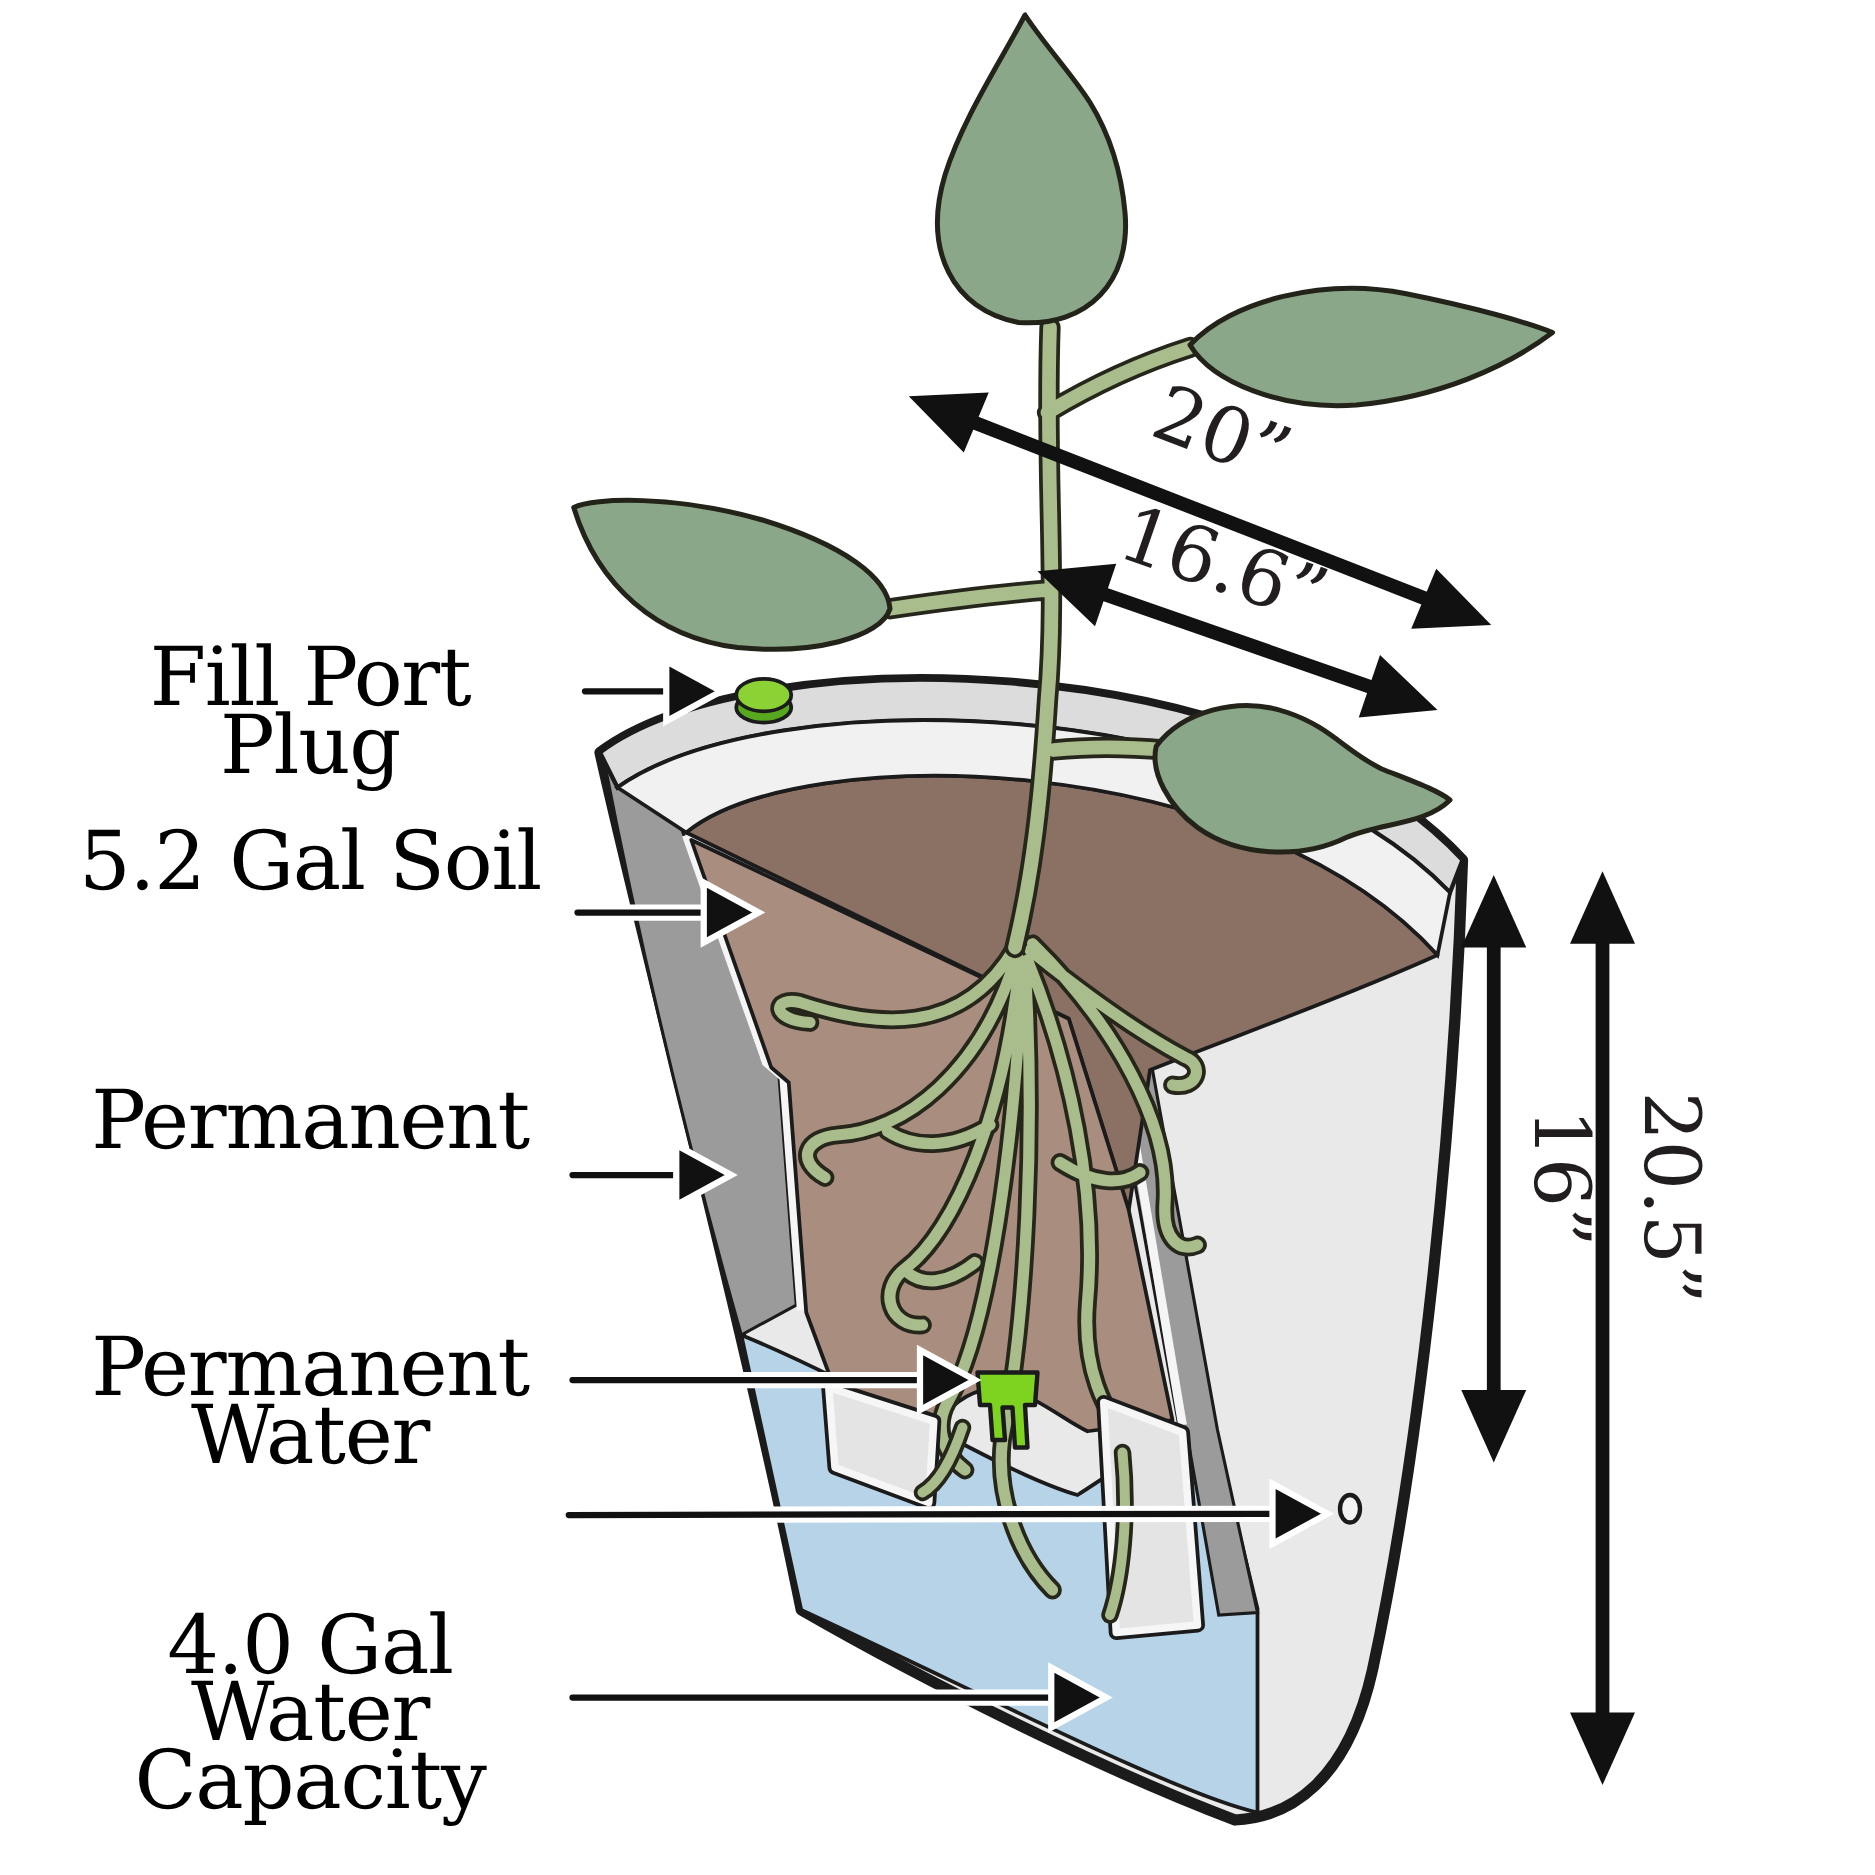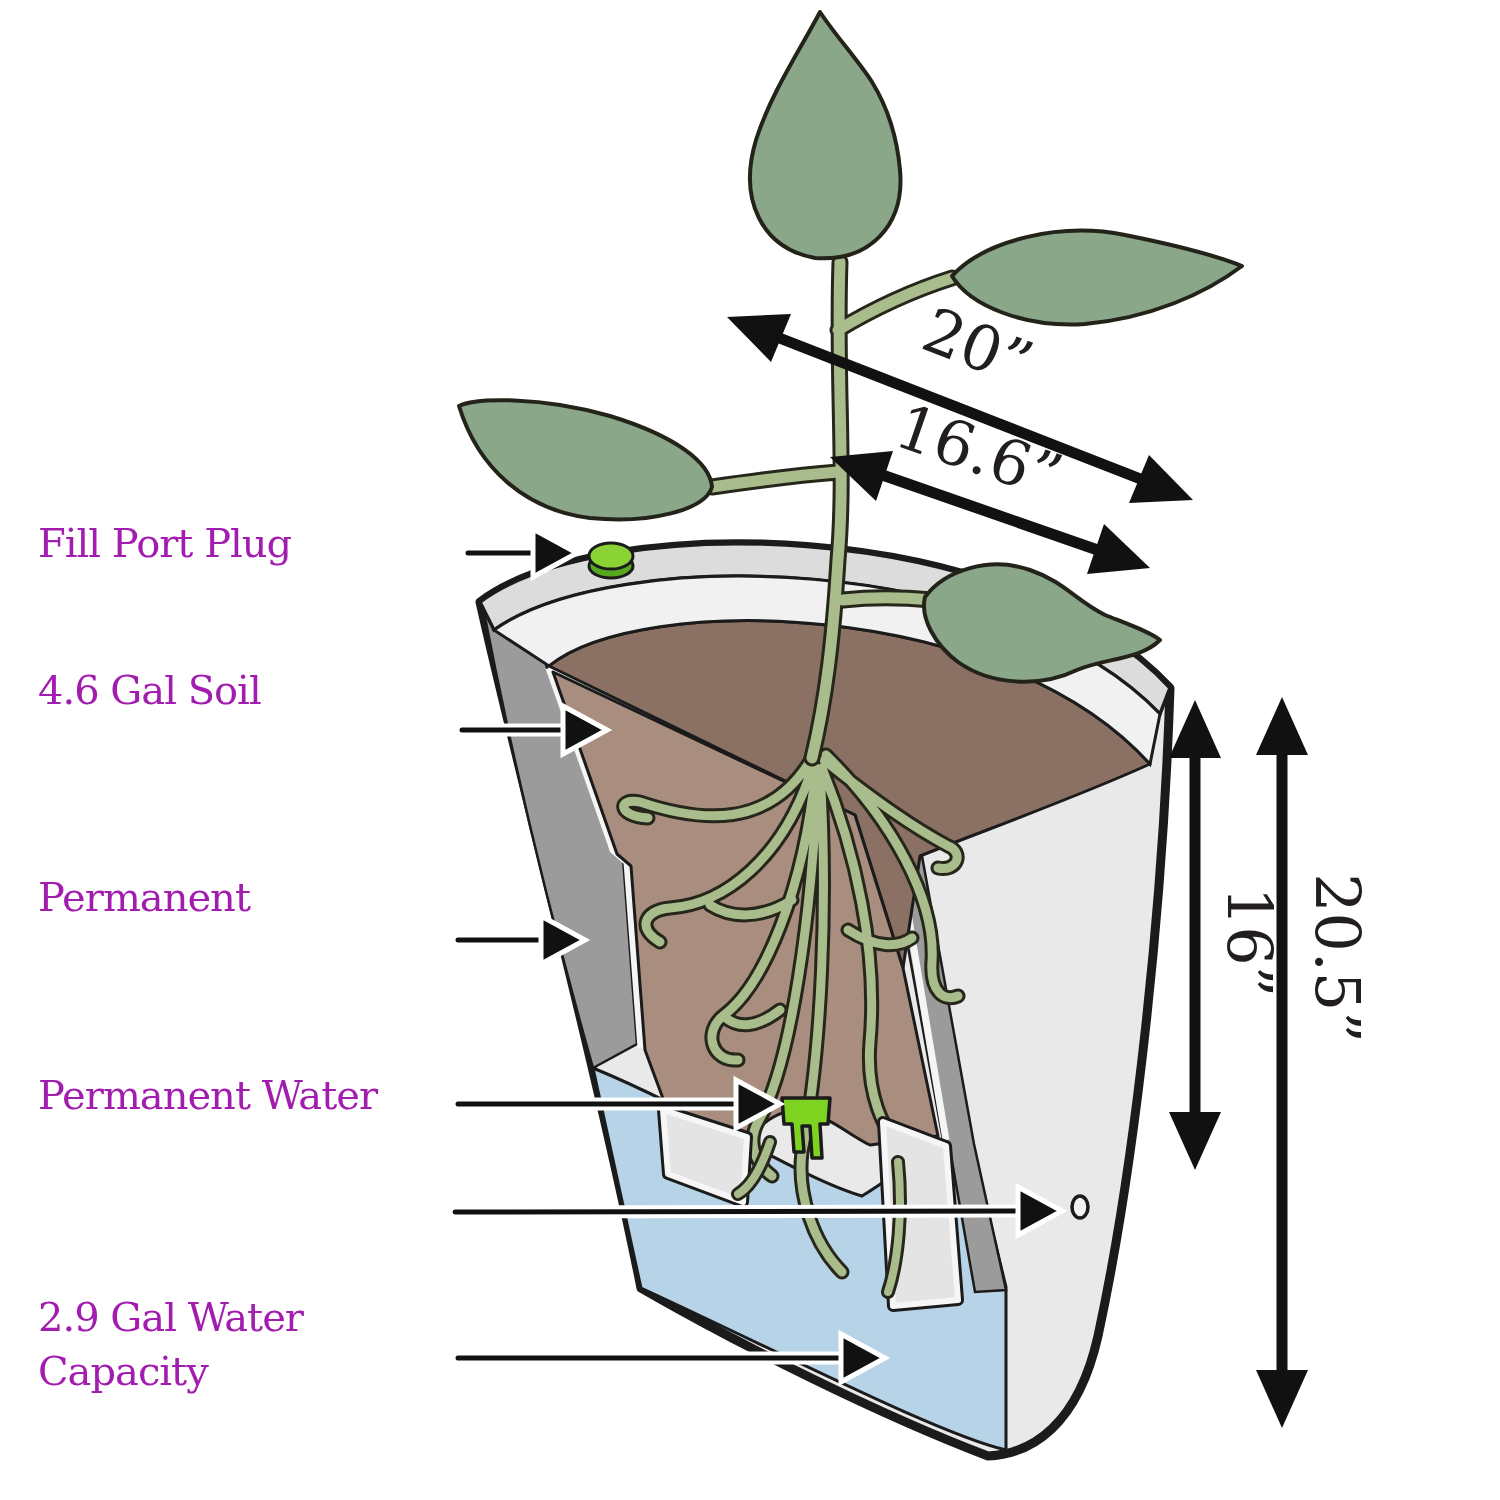--- a/index.html
+++ b/index.html
@@ -1,20 +1,20 @@
 <!DOCTYPE html>
 <html><head>
 <meta charset="utf-8">
 <style>
   html,body{margin:0;padding:0;background:#ffffff;width:1500px;height:1500px;overflow:hidden;}
   #stage{position:relative;width:1500px;height:1500px;background:#ffffff;
          font-family:"DejaVu Serif","Liberation Serif",serif;}
   #art{position:absolute;left:0;top:0;width:1500px;height:1500px;}
-  .lbl{position:absolute;left:38px;width:420px;text-align:left;
-       font-size:40px;line-height:54px;color:#a21caf;letter-spacing:-1px;}
+  .lbl{position:absolute;left:38px;width:420px;text-align:center;
+       font-size:65px;line-height:54px;color:#000000;letter-spacing:-1px;}
   .dim-text{font-family:"DejaVu Serif","Liberation Serif",serif;font-size:62px;fill:#221e1f;}
 </style>
 </head>
 <body>
 
 <div id="stage">
 
   <svg id="art" viewBox="0 0 1500 1500">
 
     <path d="M480,602 C600,512 1010,516 1170,688 C1163,905 1136,1160 1098,1336
@@ -180,30 +180,30 @@
       <text class="dim-text" x="1228" y="942" text-anchor="middle" transform="rotate(90 1228 942)">16”</text>
       <text class="dim-text" x="1316" y="958" text-anchor="middle" transform="rotate(90 1316 958)">20.5”</text>
     </g>
   </svg>
 
   <div class="lbl" style="top:516px">
     <span>Fill Port Plug</span>
   </div>
 
   <div class="lbl" style="top:663px">
-    <div>4.6 Gal Soil</div>
+    <div>5.2 Gal Soil</div>
   </div>
 
   <div class="lbl" style="top:870px">
     <div>Permanent</div>
   </div>
 
   <div class="lbl" style="top:1068px">
     <span>Permanent Water</span>
   </div>
 
 
   <div class="lbl" style="top:1290px">
-    <div>2.9 Gal Water</div>
+    <div>4.0 Gal Water</div>
     <div>Capacity</div>
   </div>
 
 </div>
 
 </body></html>

